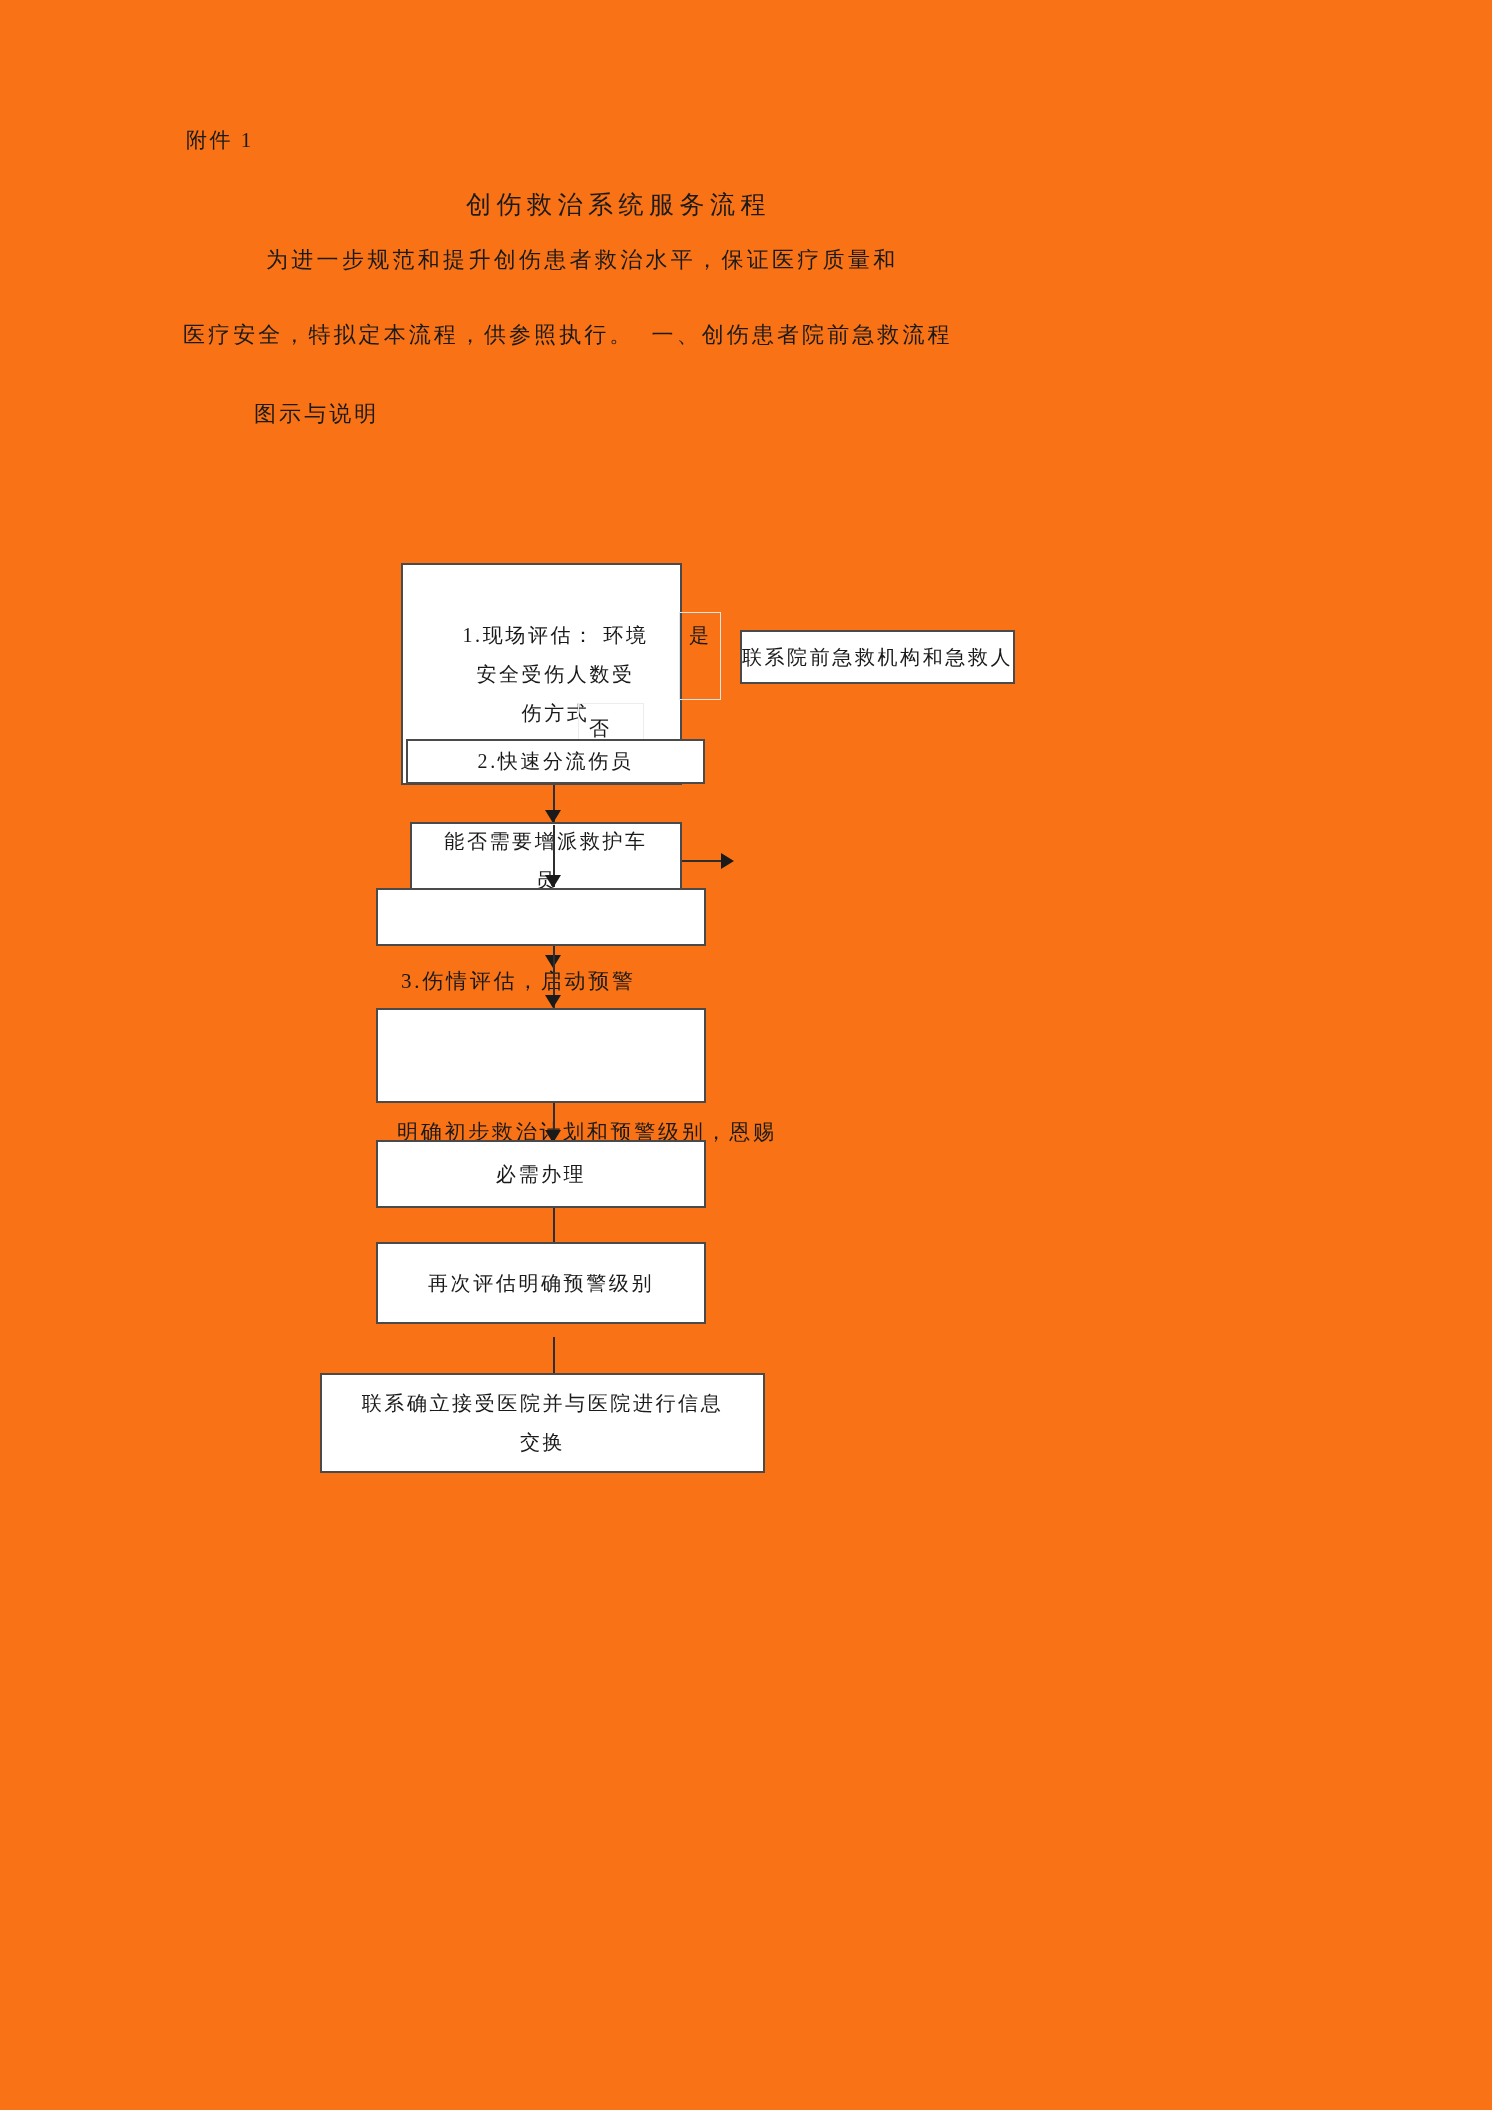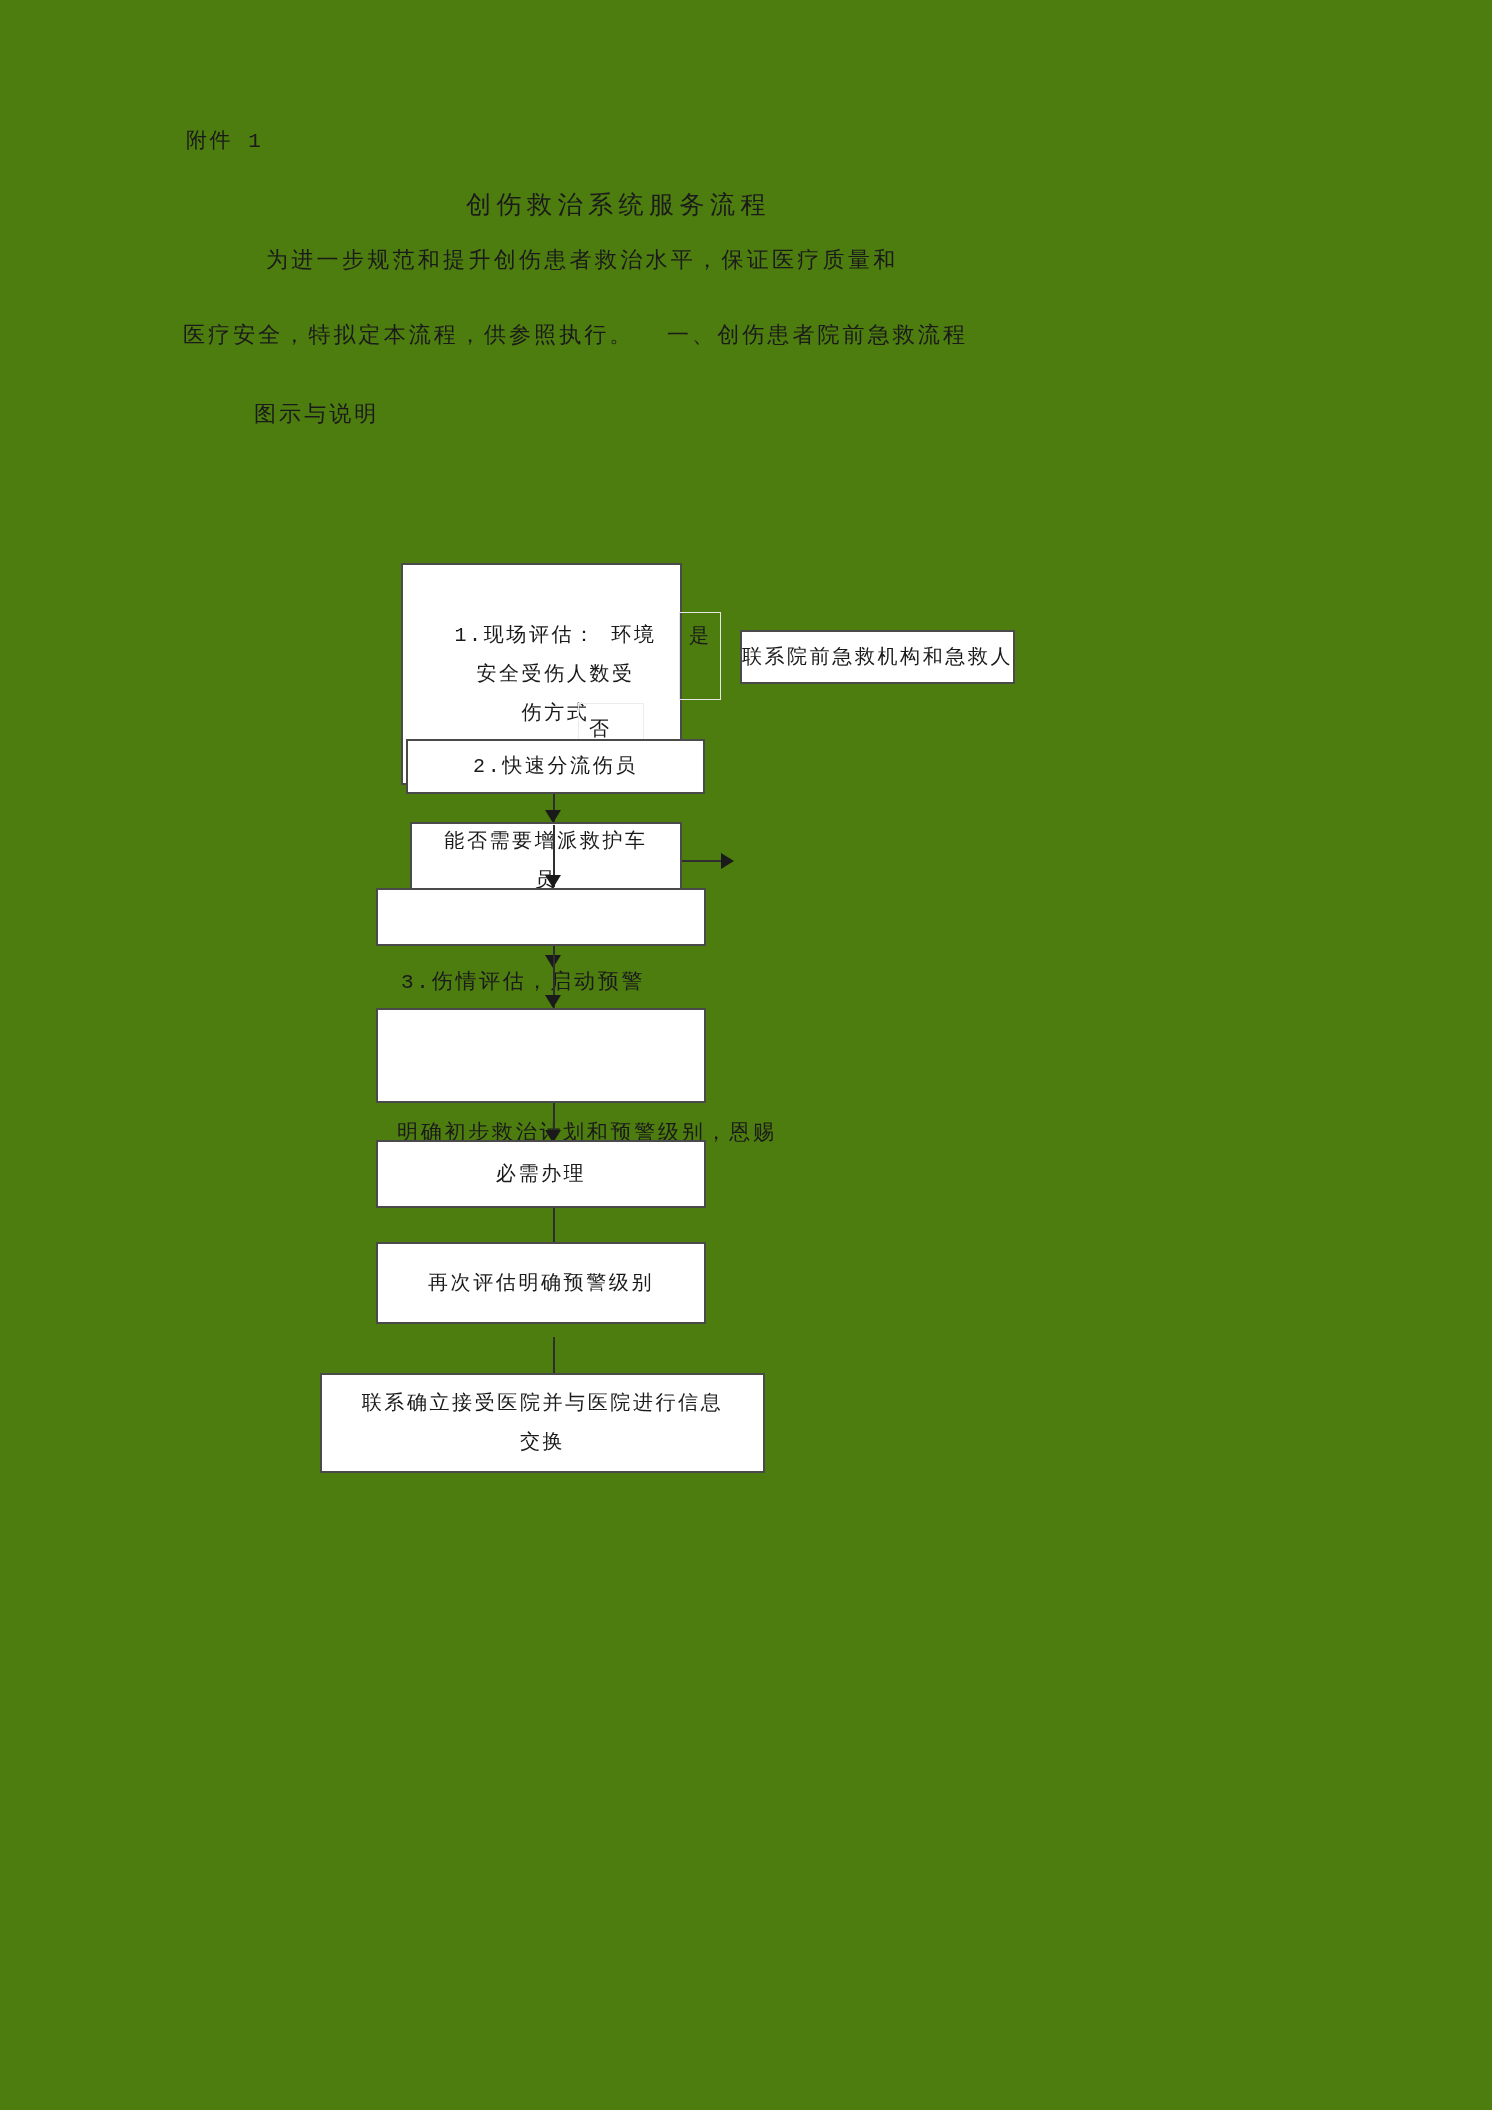--- a/index.html
+++ b/index.html
@@ -13,22 +13,21 @@
     height: 2110px;
     position: relative;
     font-family: "Liberation Serif", "DejaVu Serif", serif;
     color: #000000;
     overflow: hidden;
   }
 
   .page {
     position: absolute;
     inset: 0;
-    background: #4d7c0f;
-    font-family: Liberation Mono, monospace;
+    background: #f97316;
   }
 
   
   .doc-text {
     position: absolute;
     white-space: pre;
     letter-spacing: 0.06em;
     color: #1a1a1a;
     font-weight: 400;
   }
@@ -163,21 +162,21 @@
   <div class="node" style="left:740px; top:630px; width:275px; height:54px;">
     <span class="line">联系院前急救机构和急救人</span>
   </div>
 
   <div class="connector v-line" style="left:553px; top:900px; height:68px;"></div>
   <div class="arrow-down" style="left:545px; top:955px;"></div>
   <div class="edge-label" style="left:589px; top:715px;">否</div>
   <div style="position:absolute; left:578px; top:703px; width:66px; height:44px;
               border:1px solid #ececec; box-sizing:border-box;"></div>
 
-  <div class="node" style="left:406px; top:739px; width:299px; height:55px;">
+  <div class="node" style="left:406px; top:739px; width:299px; height:45px;">
     <span class="line">2.快速分流伤员</span>
   </div>
 
   <div class="connector v-line" style="left:553px; top:825px; height:62px;"></div>
   <div class="arrow-down" style="left:545px; top:875px;"></div>
 
   <div class="node" style="left:376px; top:888px; width:330px; height:58px;">
     <span class="line"></span>
   </div>
 

